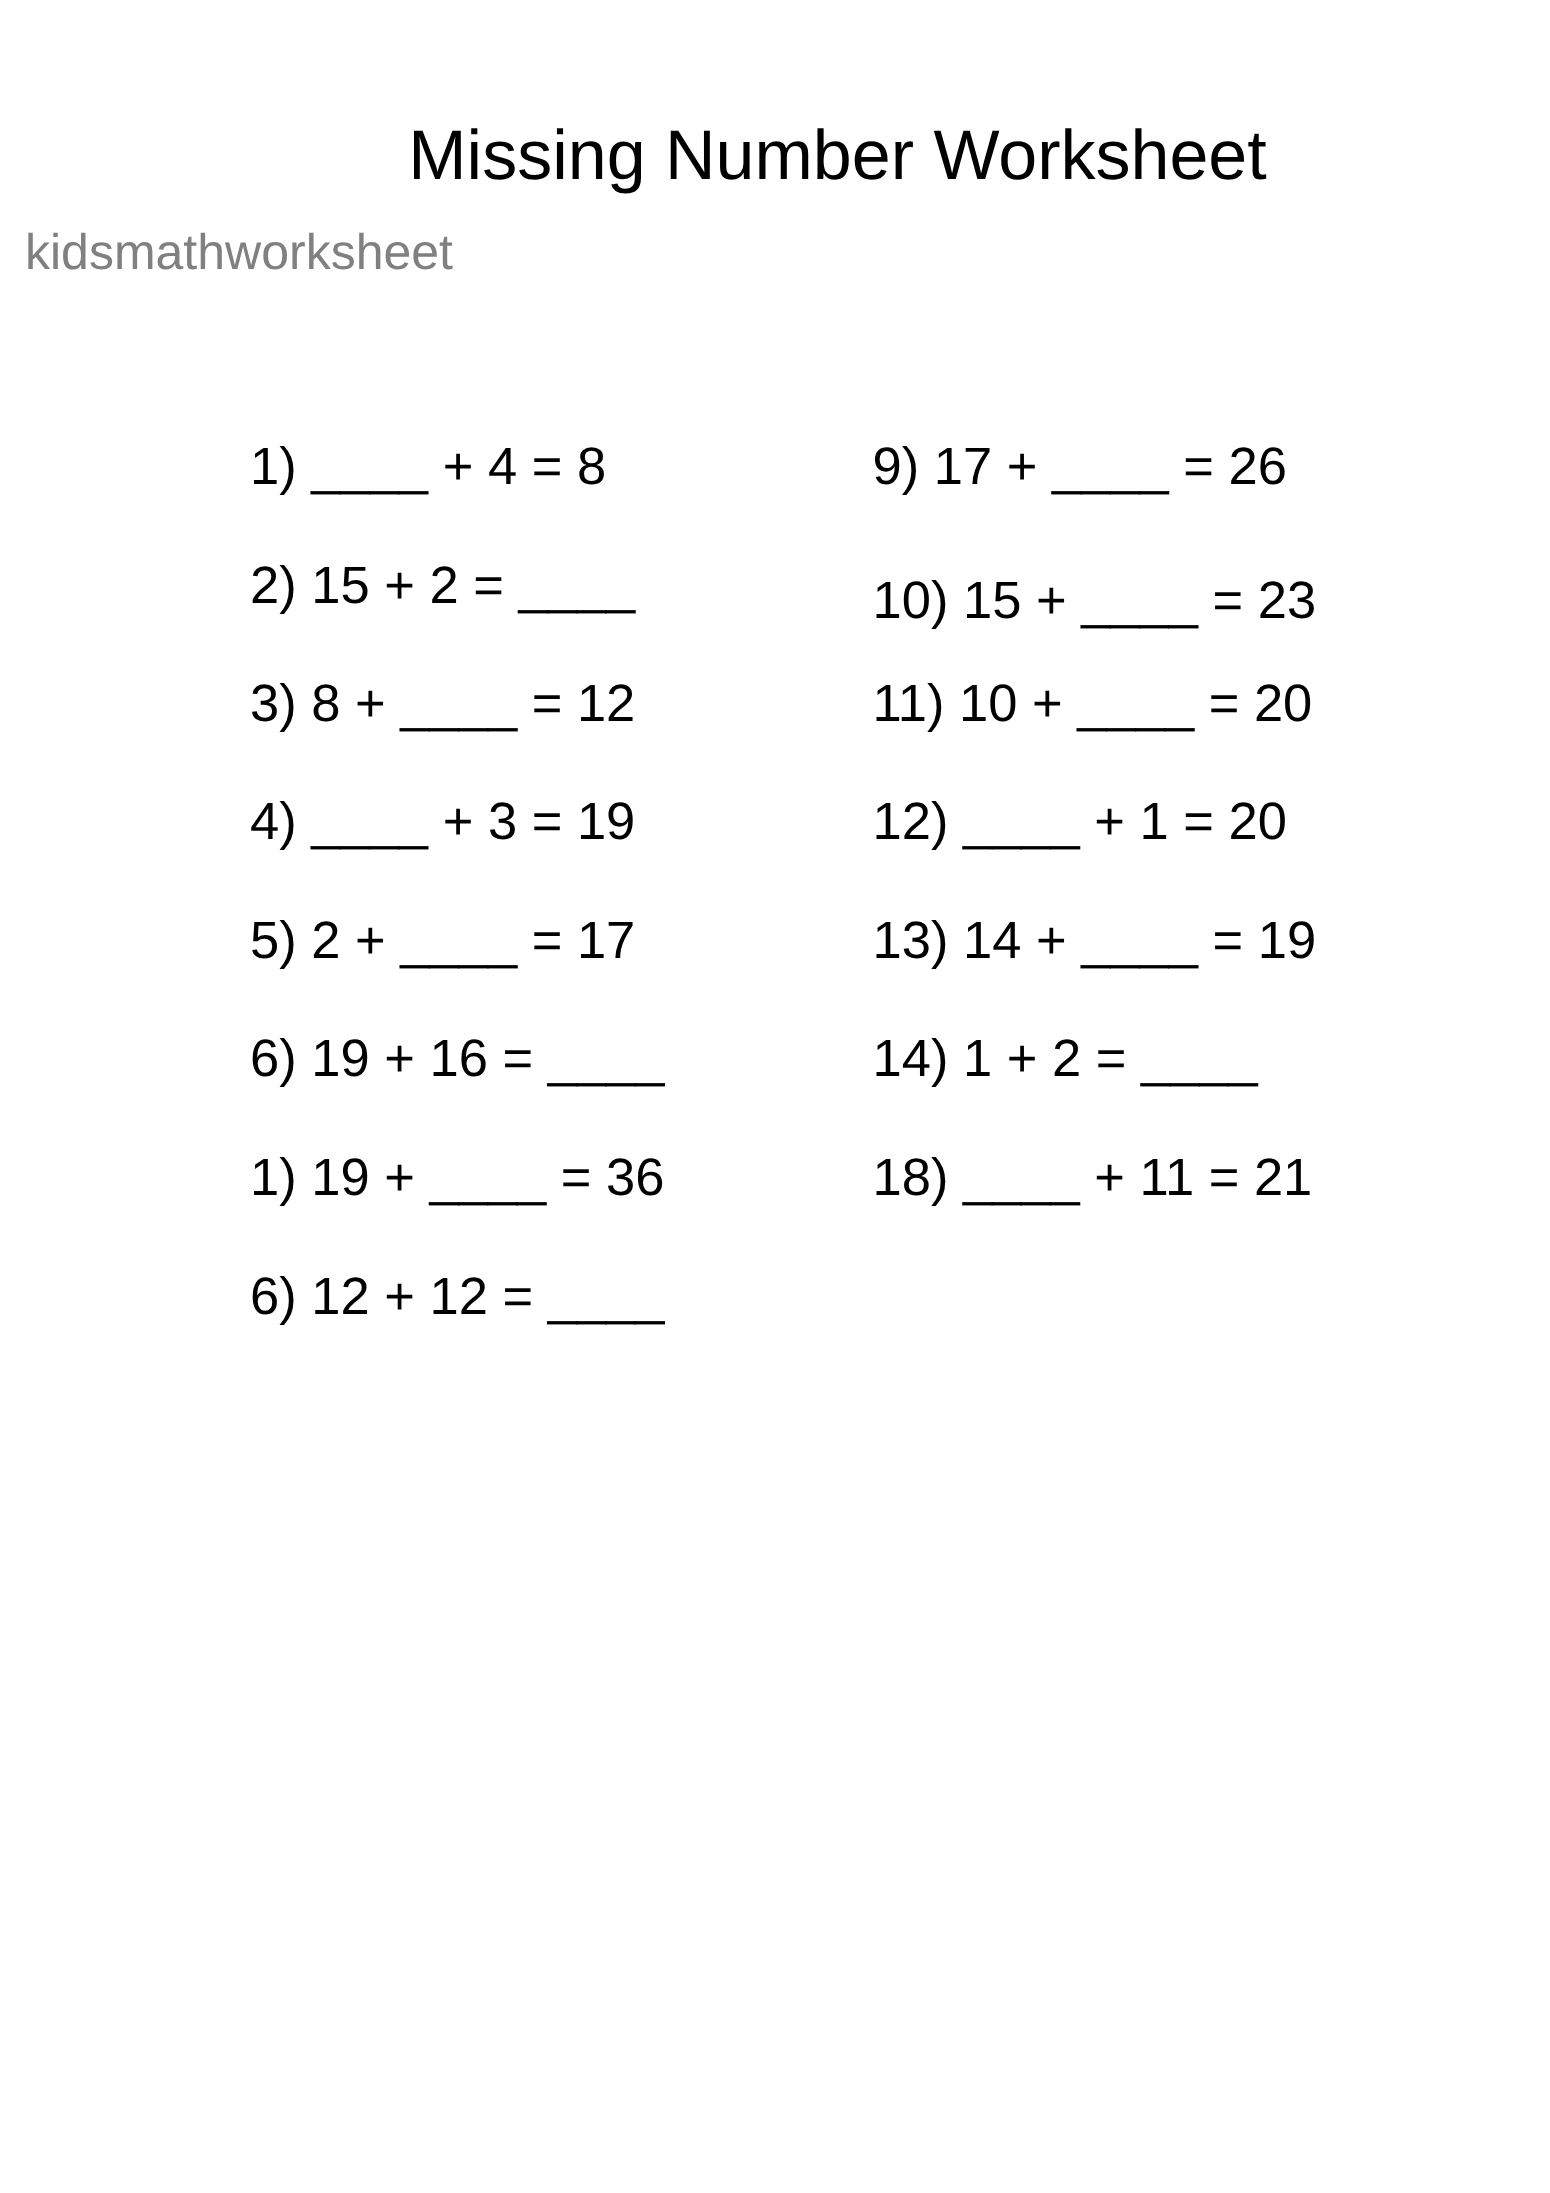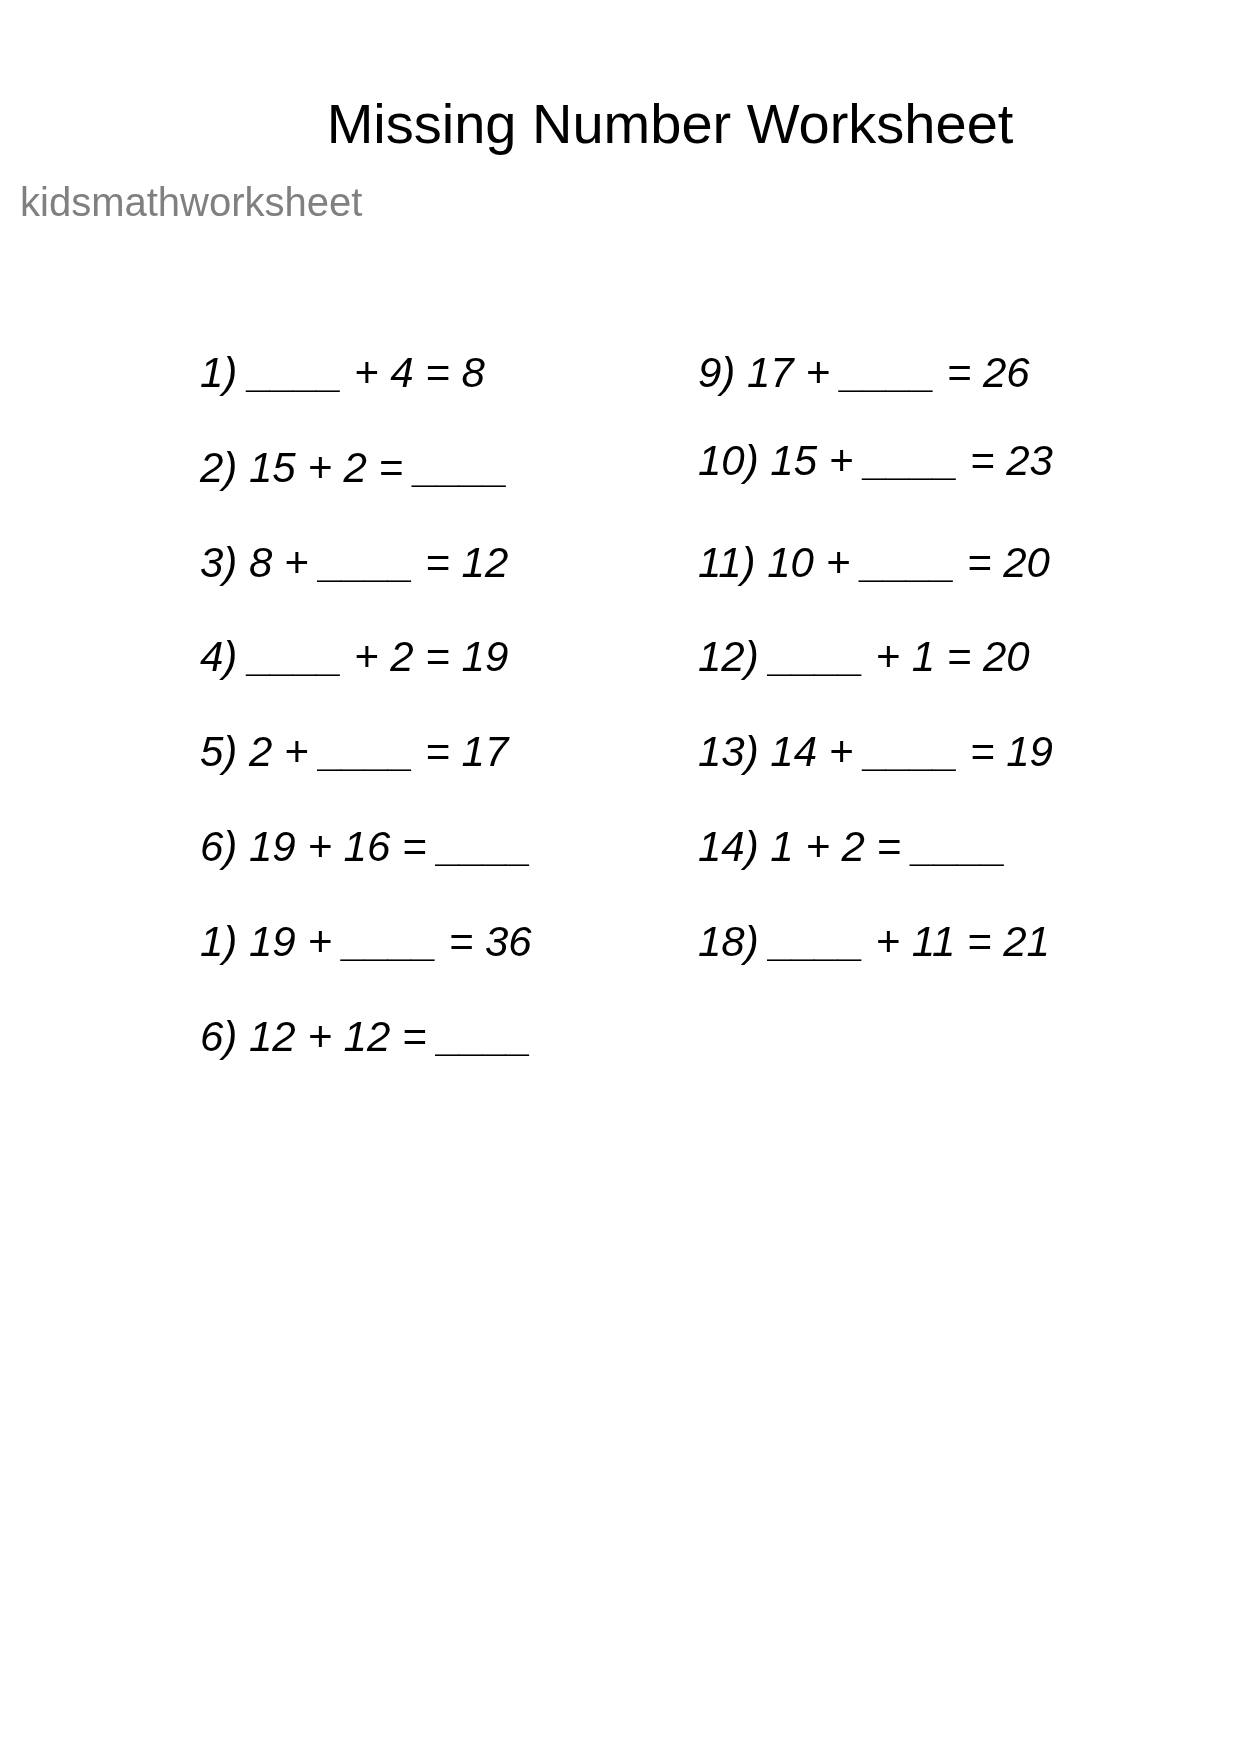--- a/index.html
+++ b/index.html
@@ -5,40 +5,40 @@
   html, body { margin: 0; padding: 0; background: #ffffff; }
   body { width: 1240px; height: 1754px; position: relative; overflow: hidden;
          font-family: "Liberation Sans", sans-serif; color: #000; }
   .title { position: absolute; left: 0; width: 1340px; top: 96px; text-align: center;
            font-size: 56px; line-height: 1; color: #000; }
   .subtitle { position: absolute; left: 0; width: 1240px; top: 182px; 
               font-size: 40px; line-height: 1; color: #808080; padding-left: 20px; }
   .col { position: absolute; top: 0; }
   .col-left { left: 200px; }
   .col-right { left: 698px; }
-  .problem { position: absolute; left: 0; white-space: nowrap; font-size: 42px; line-height: 1; font-style: italic; }
+  .problem { position: absolute; left: 0; white-space: nowrap; font-size: 42px; line-height: 1; }
 </style>
 </head>
 <body>
 
 <div class="title">Missing Number Worksheet</div>
 <div class="subtitle">kidsmathworksheet</div>
 
 <div class="col col-left">
   <div class="problem" style="top:352px">1) ____ + 4 = 8</div>
   <div class="problem" style="top:447px">2) 15 + 2 = ____</div>
   <div class="problem" style="top:542px">3) 8 + ____ = 12</div>
-  <div class="problem" style="top:636px">4) ____ + 2 = 19</div>
+  <div class="problem" style="top:636px">4) ____ + 3 = 19</div>
   <div class="problem" style="top:731px">5) 2 + ____ = 17</div>
   <div class="problem" style="top:826px">6) 19 + 16 = ____</div>
   <div class="problem" style="top:921px">1) 19 + ____ = 36</div>
   <div class="problem" style="top:1016px">6) 12 + 12 = ____</div>
 </div>
 
 <div class="col col-right">
   <div class="problem" style="top:352px">9) 17 + ____ = 26</div>
-  <div class="problem" style="top:440px">10) 15 + ____ = 23</div>
+  <div class="problem" style="top:459px">10) 15 + ____ = 23</div>
   <div class="problem" style="top:542px">11) 10 + ____ = 20</div>
   <div class="problem" style="top:636px">12) ____ + 1 = 20</div>
   <div class="problem" style="top:731px">13) 14 + ____ = 19</div>
   <div class="problem" style="top:826px">14) 1 + 2 = ____</div>
   <div class="problem" style="top:921px">18) ____ + 11 = 21</div>
 </div>
 
 </body></html>

